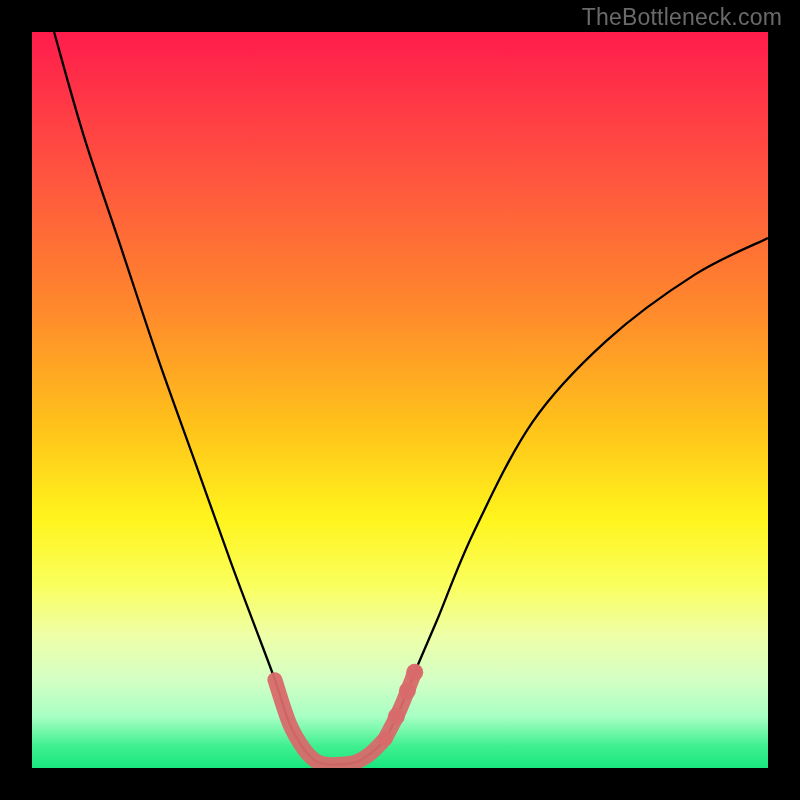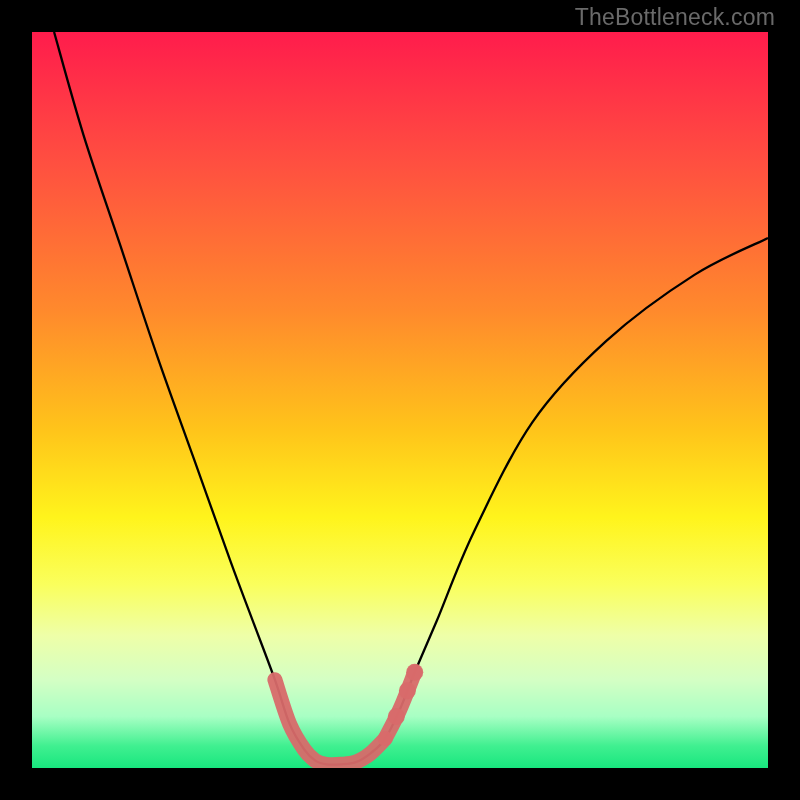--- a/index.html
+++ b/index.html
@@ -36,21 +36,21 @@
       #eeffa8 82%,
       #d4ffc4 88%,
       #a8ffc4 93%,
       #40f090 97%,
       #18e67e 100%
     );
   }
   .watermark {
     position: absolute;
     top: 4px;
-    right: 25px;
+    right: 18px;
     font-size: 23px;
     font-weight: 500;
     color: #6a6a6a;
     letter-spacing: 0.2px;
     user-select: none;
   }
   svg.curve {
     position: absolute;
     top: 0;
     left: 0;

